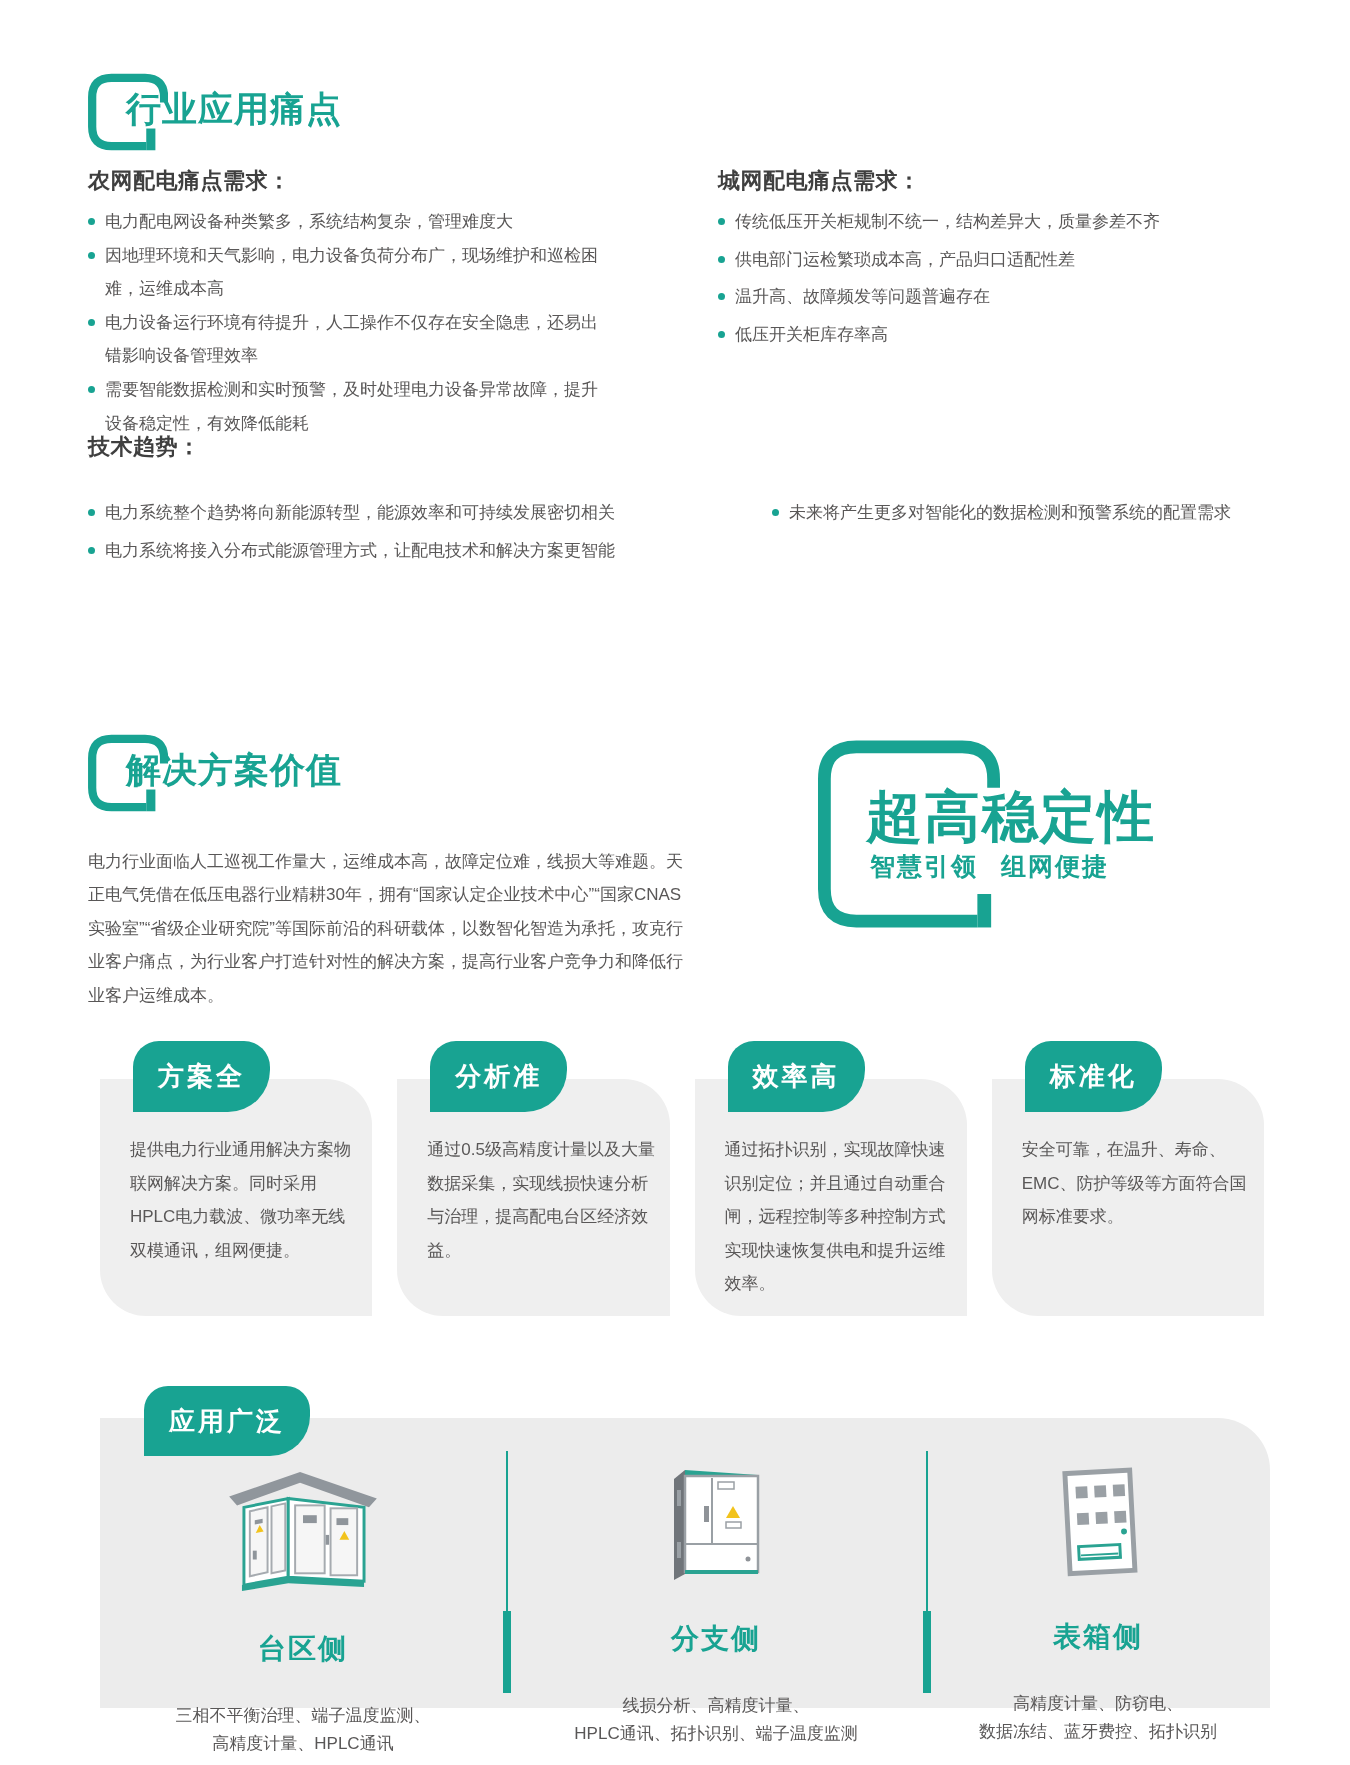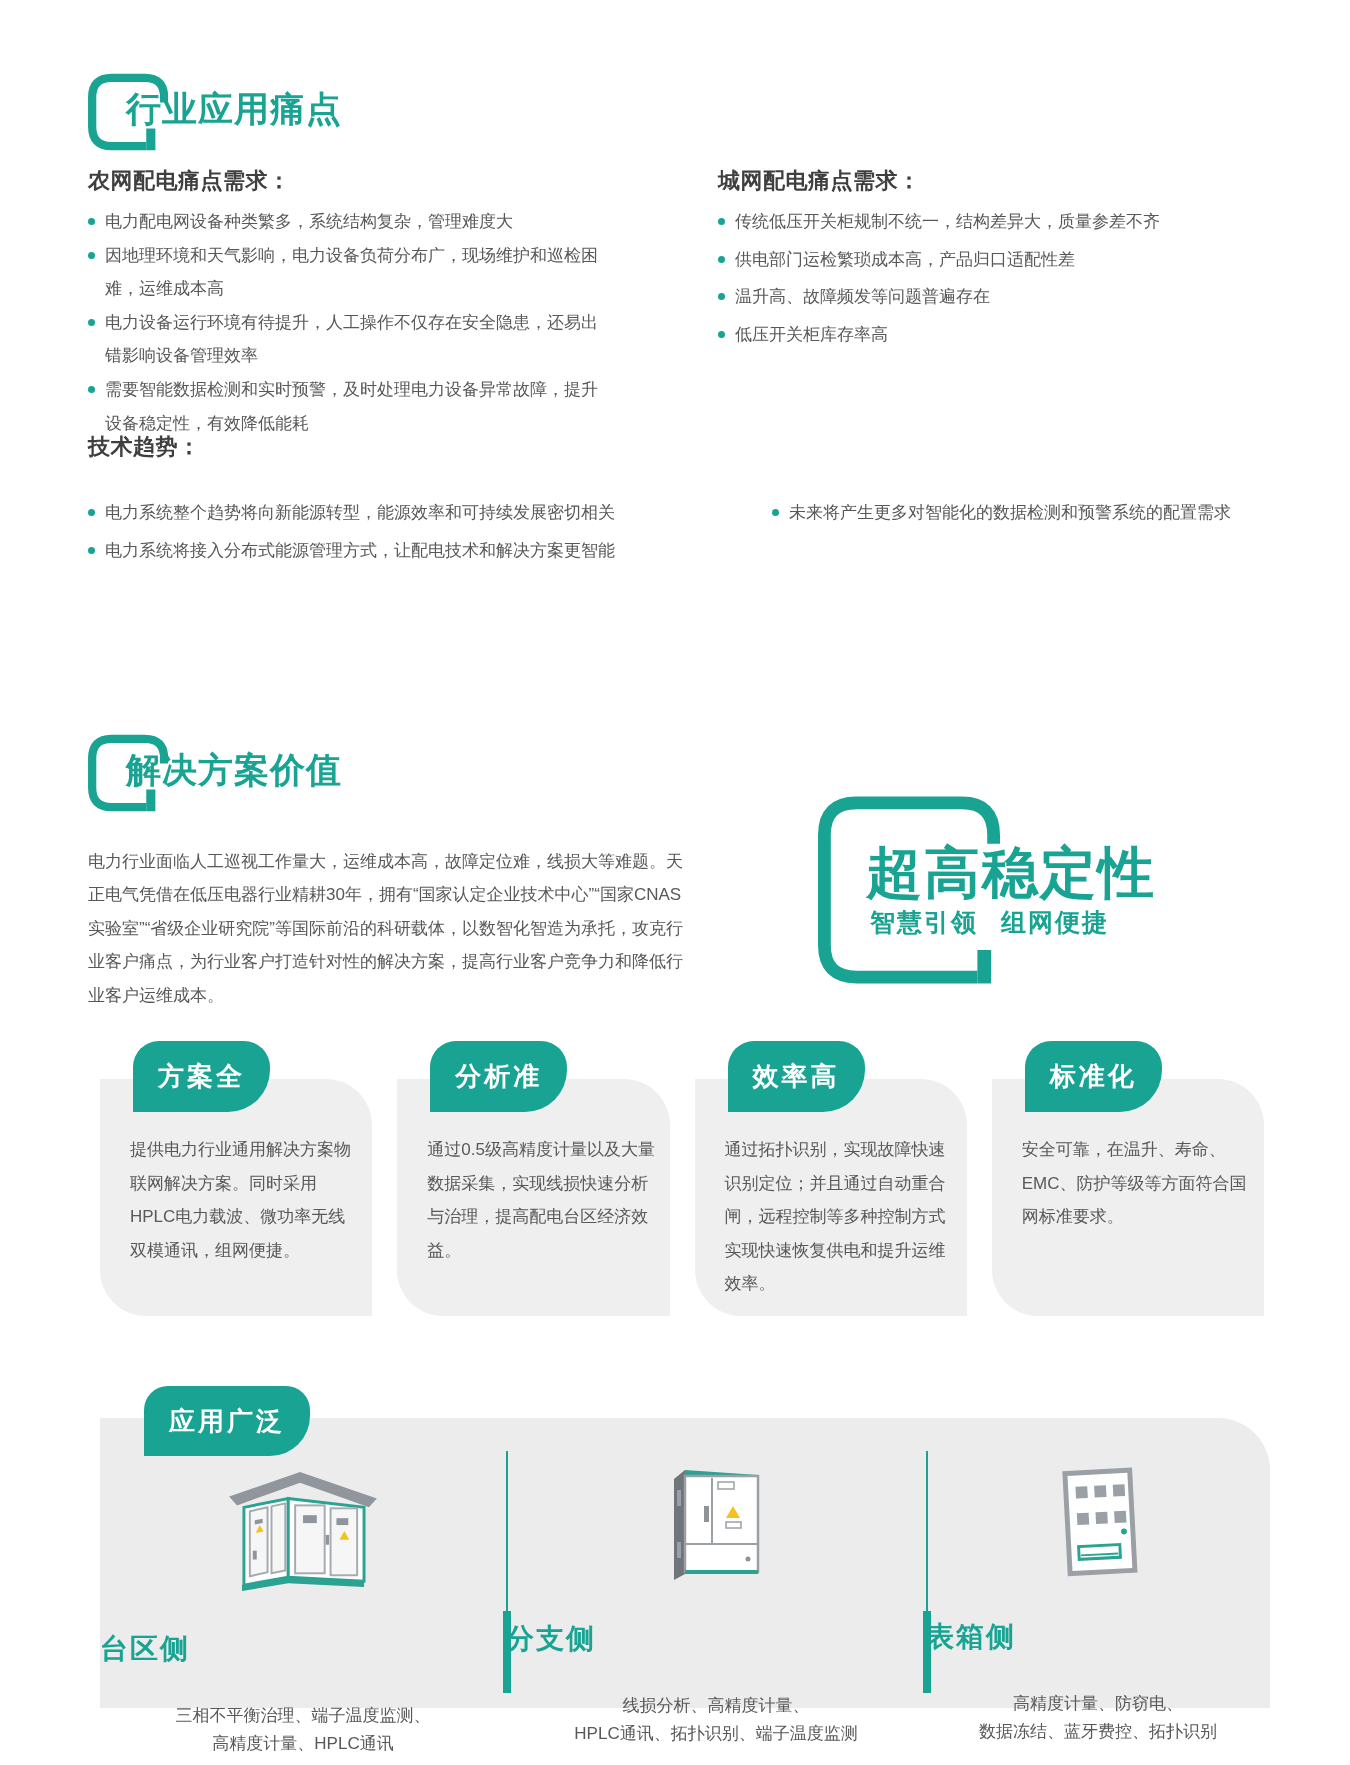--- a/index.html
+++ b/index.html
@@ -26,21 +26,21 @@
   .bitem.gap{margin-bottom:4px;}
   .dot{flex:none;width:7px;height:7px;border-radius:50%;background:var(--accent);margin:13px 10px 0 0;}
   .btext{font-size:17px;line-height:33.6px;color:var(--body);}
   .w505{width:505px;}
   .w480{width:480px;}
   .nowrap{white-space:nowrap;}
   
   .para{position:absolute;left:88px;top:845px;width:600px;margin:0;font-size:17px;
     line-height:33.4px;color:var(--body);}
   
-  .feature{position:absolute;left:818px;top:796px;width:420px;height:210px;}
+  .feature{position:absolute;left:818px;top:740px;width:420px;height:210px;}
   .bracket-lg{position:absolute;left:0;top:0;}
   .headline{position:absolute;left:48px;top:40px;margin:0;font-size:56px;font-weight:bold;
     color:var(--accent);letter-spacing:2px;white-space:nowrap;}
   .tagline{position:absolute;left:52px;top:110px;font-size:25px;font-weight:bold;
     color:var(--accent);letter-spacing:2px;word-spacing:14px;white-space:nowrap;}
   
   .cards{position:absolute;left:100px;top:1041px;width:1164px;display:flex;gap:25px;}
   .card-cell{flex:1;}
   .card-tag{position:relative;z-index:2;display:inline-flex;align-items:center;height:71px;
     margin-left:33px;padding:0 25px;background:var(--accent);border-radius:26px 26px 42px 0;
@@ -48,21 +48,21 @@
   .card-body{margin-top:-33px;height:237px;background:var(--card-bg);
     border-radius:0 46px 0 46px;padding:54px 12px 0 30px;box-sizing:border-box;
     font-size:17px;line-height:33.5px;color:var(--body);}
   
   .bottom-wrap{position:absolute;left:100px;top:1386px;width:1170px;}
   .app-tag{position:relative;z-index:2;display:inline-flex;align-items:center;height:70px;
     margin-left:44px;padding:0 25px;background:var(--accent);border-radius:24px 24px 40px 0;
     color:#fff;font-size:26px;font-weight:bold;letter-spacing:3px;}
   .app-panel{margin-top:-38px;height:290px;background:var(--panel-bg);
     border-radius:0 52px 0 0;position:relative;display:flex;}
-  .app-col{display:flex;flex-direction:column;padding-top:48px;box-sizing:border-box;gap:26px;}
+  .app-col{display:flex;flex-direction:column;align-items:center;padding-top:48px;box-sizing:border-box;gap:26px;}
   .illus{height:130px;display:flex;align-items:flex-end;justify-content:center;}
   .app-title{margin-top:12px;font-size:28px;font-weight:bold;color:var(--accent);letter-spacing:2px;}
   .app-desc{margin-top:8px;font-size:17px;line-height:27.5px;color:var(--body);
     text-align:center;white-space:nowrap;}
   .vdivider{position:absolute;top:33px;width:8px;display:flex;flex-direction:column;align-items:center;}
   .thin{width:2px;height:160px;background:var(--accent);}
   .thick{width:8px;height:82px;background:var(--accent);}
 </style>
 </head>
 <body>

